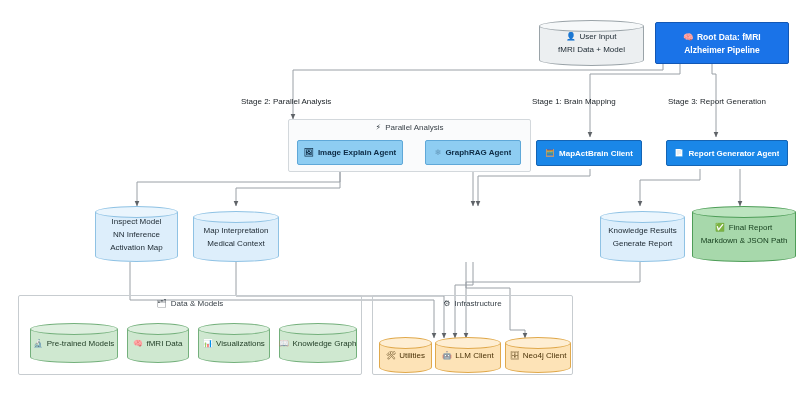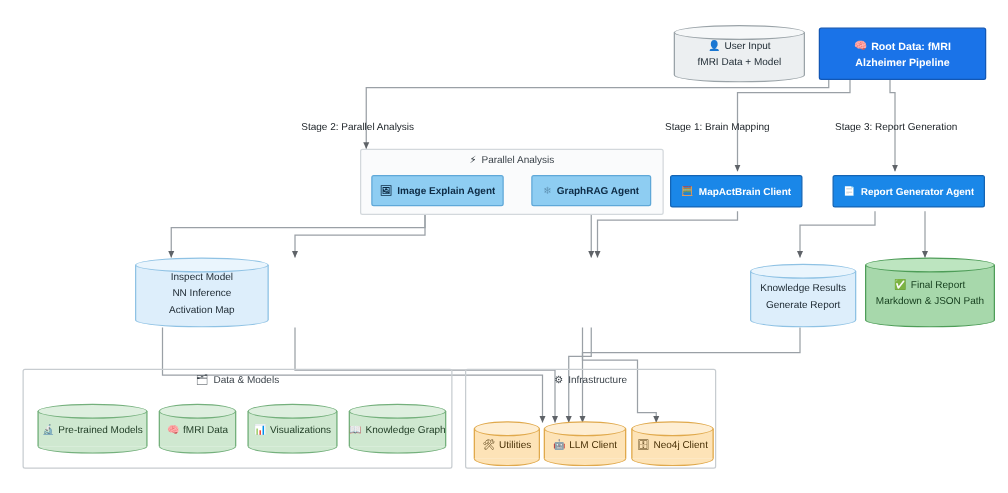--- a/index.html
+++ b/index.html
@@ -160,31 +160,40 @@
     </div>
   </div>
 
   <div class="node rect agent-strong" style="left:666px;top:140px;width:122px;height:26px;">
     <div class="lbl">
       <span class="ico emoji">📄</span>
       <span class="txt">Report Generator Agent</span>
     </div>
   </div>
 
-  <div class="cyl cyl-blue" style="left:108px;top:206px;width:107px;height:56px;">
+  <div class="cyl cyl-blue" style="left:95px;top:206px;width:83px;height:56px;">
     <div class="body"></div>
       <div class="bot"></div>
       <div class="top"></div>
     <div class="ctext">
       <div class="cline">Inspect Model</div>
       <div class="cline">NN Inference</div>
       <div class="cline">Activation Map</div>
     </div>
   </div>
 
+  <div class="cyl cyl-blue" style="left:193px;top:211px;width:86px;height:51px;">
+    <div class="body"></div>
+      <div class="bot"></div>
+      <div class="top"></div>
+    <div class="ctext">
+      <div class="cline">Map Interpretation</div>
+      <div class="cline">Medical Context</div>
+    </div>
+  </div>
 
 
   <div class="cyl cyl-blue" style="left:600px;top:211px;width:85px;height:51px;">
     <div class="body"></div>
       <div class="bot"></div>
       <div class="top"></div>
     <div class="ctext">
       <div class="cline">Knowledge Results</div>
       <div class="cline">Generate Report</div>
     </div>

